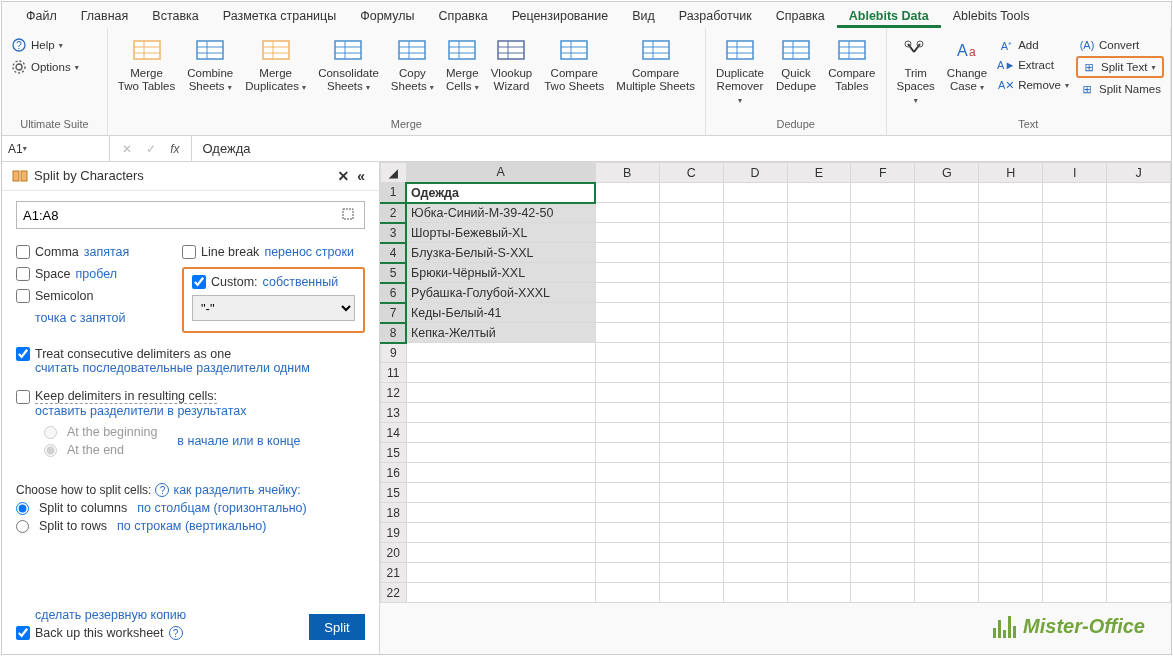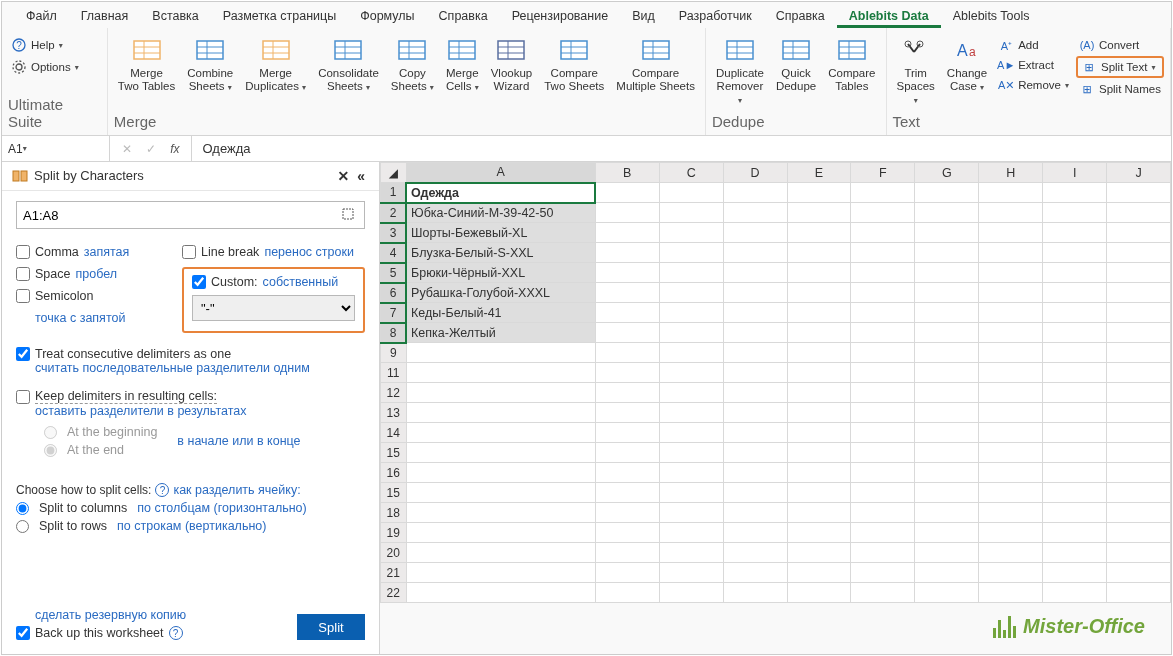--- a/index.html
+++ b/index.html
@@ -8,21 +8,21 @@
 
   
   .menu { display: flex; gap: 0; padding: 4px 0 0 12px; background: #f9f9f9; height: 26px; }
   .menu-item { padding: 3px 12px; font-size: 12.5px; cursor: pointer; }
   .menu-item.active { color: #1a7a3f; font-weight: 600; border-bottom: 3px solid #1a7a3f; }
 
   
   .ribbon { display: flex; height: 108px; border-bottom: 1px solid #d4d4d4; background: #f9f9f9; }
   .rgroup { display: flex; flex-direction: column; border-right: 1px solid #e4e4e4; padding: 2px 6px 2px 6px; }
   .rgroup-body { flex: 1; display: flex; align-items: flex-start; gap: 4px; padding-top: 2px; }
-  .rgroup-label { font-size: 15px; color: #666; padding: 1px 0 3px 0; }
+  .rgroup-label { text-align: center; font-size: 11px; color: #666; padding: 1px 0 3px 0; }
   .vstack { display: flex; flex-direction: column; gap: 2px; }
   .smallbtn { display: flex; align-items: center; gap: 4px; font-size: 11.5px; padding: 1px 3px; cursor: pointer; white-space: nowrap; }
   .smallbtn .ic { width: 16px; height: 16px; display: inline-flex; align-items: center; justify-content: center; }
   .bigbtn { display: flex; flex-direction: column; align-items: center; gap: 1px; padding: 2px 4px; cursor: pointer; text-align: center; line-height: 1.15; font-size: 11.5px; }
   .bigbtn .ic { width: 32px; height: 32px; display: flex; align-items: center; justify-content: center; font-size: 22px; }
   .drop { font-size: 8px; color: #555; }
   .hl-orange { border: 2px solid #e8833a; border-radius: 3px; }
 
   
   .fbar { display: flex; height: 26px; border-bottom: 1px solid #d4d4d4; background: #fff; align-items: center; }
@@ -48,21 +48,21 @@
   .chk { display: flex; align-items: center; gap: 5px; font-size: 12.5px; cursor: pointer; }
   .chk input { width: 14px; height: 14px; }
   .hint { color: #2a6bc2; font-size: 12.5px; }
   .custom-box { border: 2px solid #e8833a; border-radius: 3px; padding: 6px 8px 10px 8px; }
   .custom-box select { width: 100%; height: 26px; border: 1px solid #b8b8b8; font-size: 13px; padding: 0 4px; margin-top: 6px; }
   .section { margin-top: 14px; }
   .radio { display: flex; align-items: center; gap: 10px; font-size: 12.5px; cursor: pointer; margin: 4px 0; }
   .radio input { width: 13px; height: 13px; }
   .radio.disabled { color: #999; }
   .qmark { display:inline-flex; width:14px; height:14px; border:1px solid #2a6bc2; border-radius:50%; color:#2a6bc2; font-size:10px; align-items:center; justify-content:center; }
-  .split-btn { background:#0a5fb0; color:#fff; border:none; width:68px; height:26px; font-size:13px; cursor:pointer; }
+  .split-btn { background:#0a5fb0; color:#fff; border:none; width:56px; height:26px; font-size:13px; cursor:pointer; }
   .pane-foot { display:flex; justify-content:space-between; align-items:flex-end; padding:0 14px 14px 14px; }
 
   
   .grid-wrap { flex:1; overflow:auto; position:relative; }
   table.grid { border-collapse:collapse; table-layout:fixed; }
   .grid th, .grid td { border:1px solid #d9d9d9; font-size:12.5px; background:#fff; }
   .grid th { background:#eceaea; font-weight:normal; color:#333; text-align:center; height:20px; }
   .grid .rowhdr { width:26px; text-align:center; background:#eceaea; font-size:12px; color:#333; }
   .grid td { height:20px; padding:0 4px; }
   .grid .colhdr { width:66px; }

